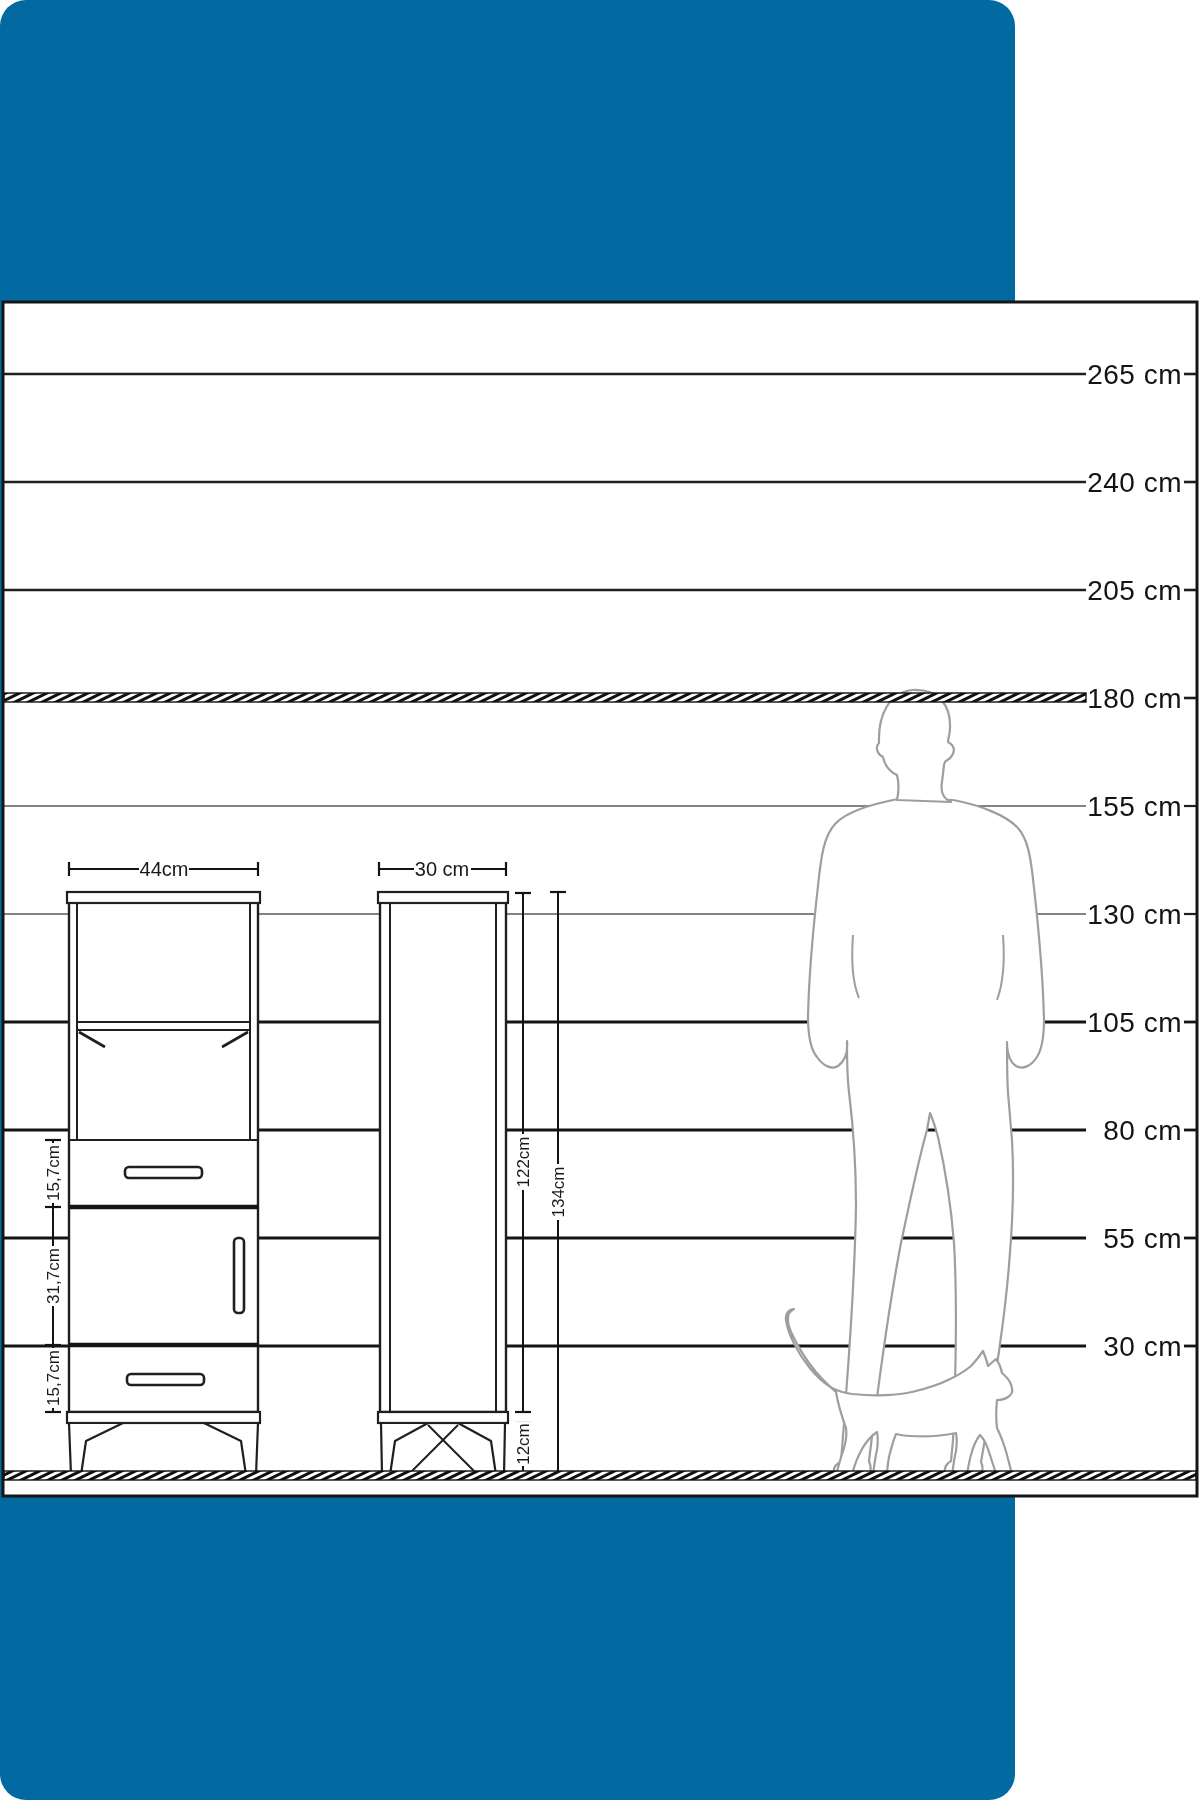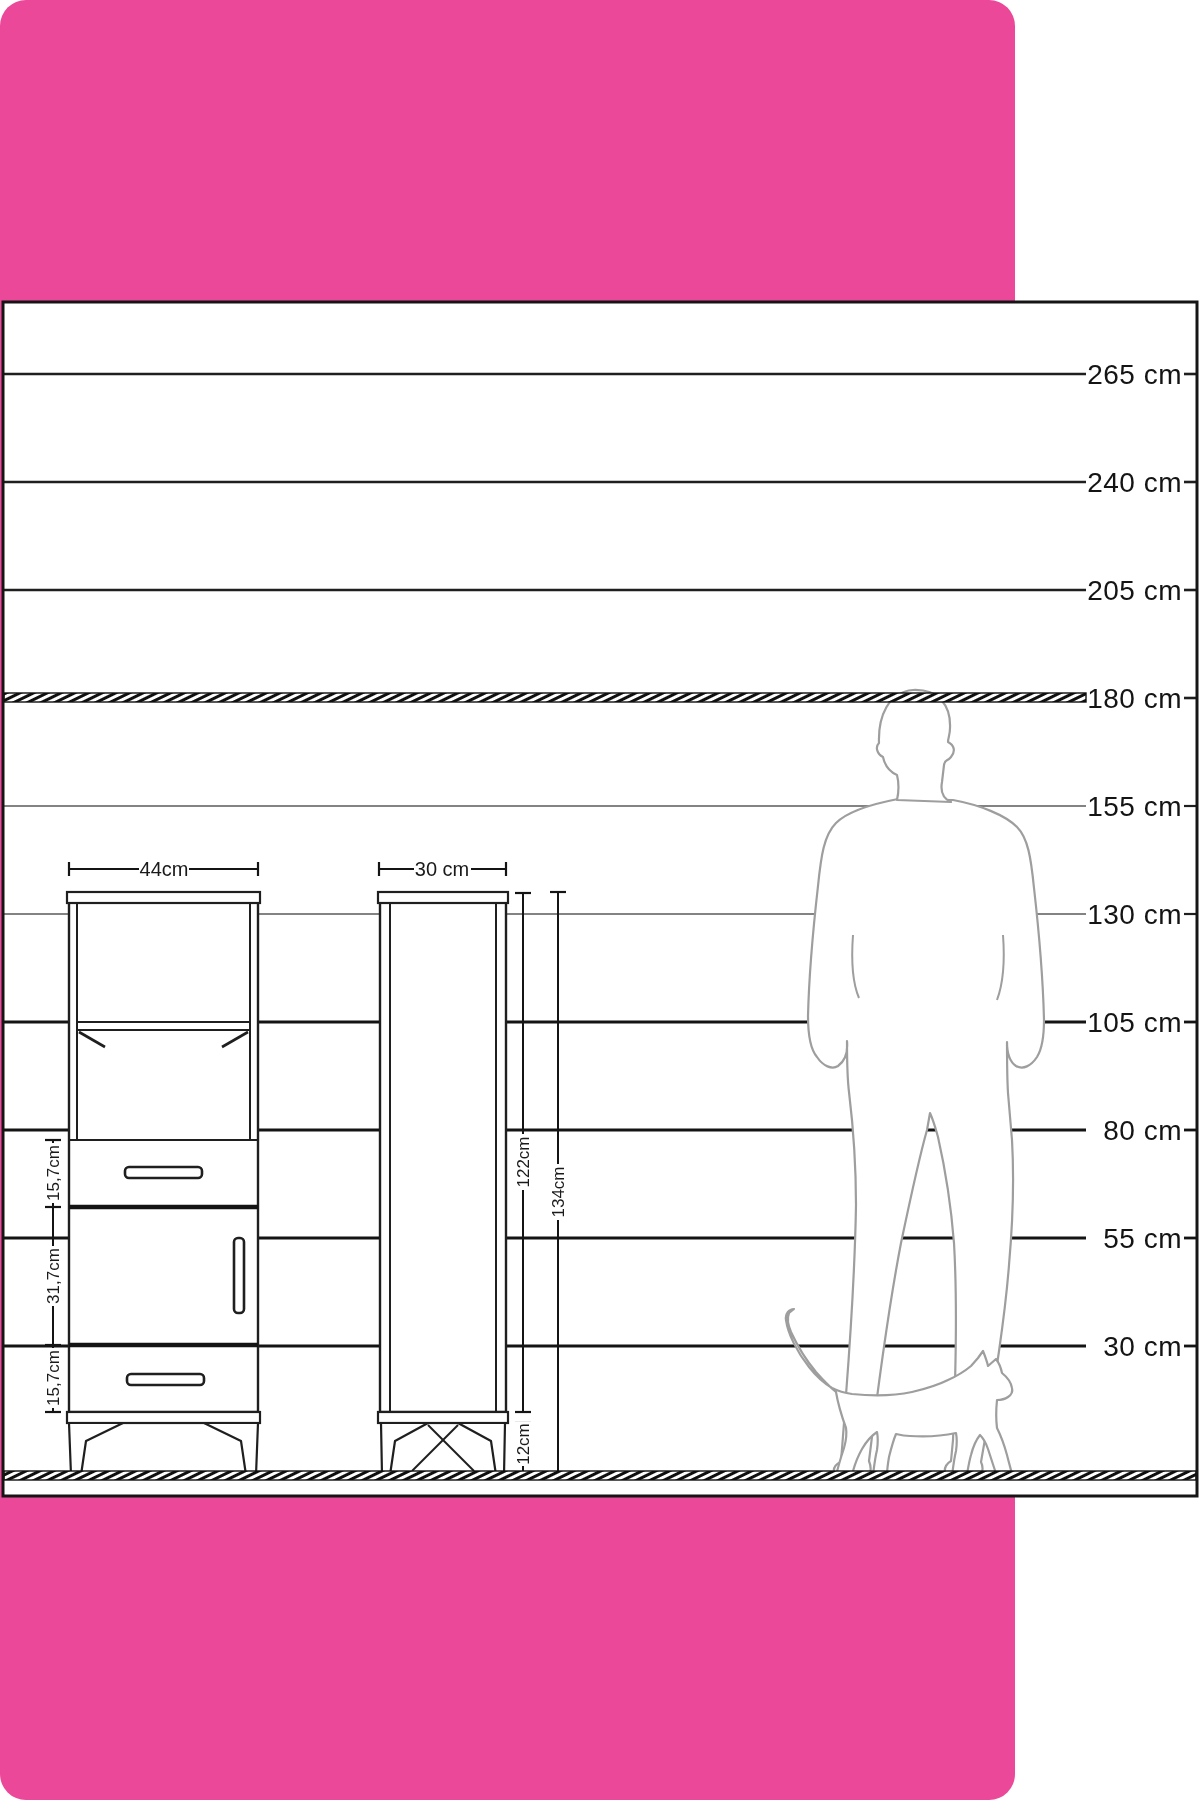--- a/index.html
+++ b/index.html
@@ -4,21 +4,21 @@
 <style>
   html, body {
     margin: 0;
     padding: 0;
     background: #ffffff;
   }
   .stage {
     position: relative;
     width: 1015px;
     height: 1800px;
-    background: #ec4899;
+    background: #0369a1;
     font-family: "Liberation Sans", sans-serif;
     border-radius: 26px;
   }
   svg { display: block; }
   .scale-label {
     font-family: "Liberation Sans", sans-serif;
     font-size: 28px;
     fill: #141414;
     letter-spacing: 0.5px;
   }

